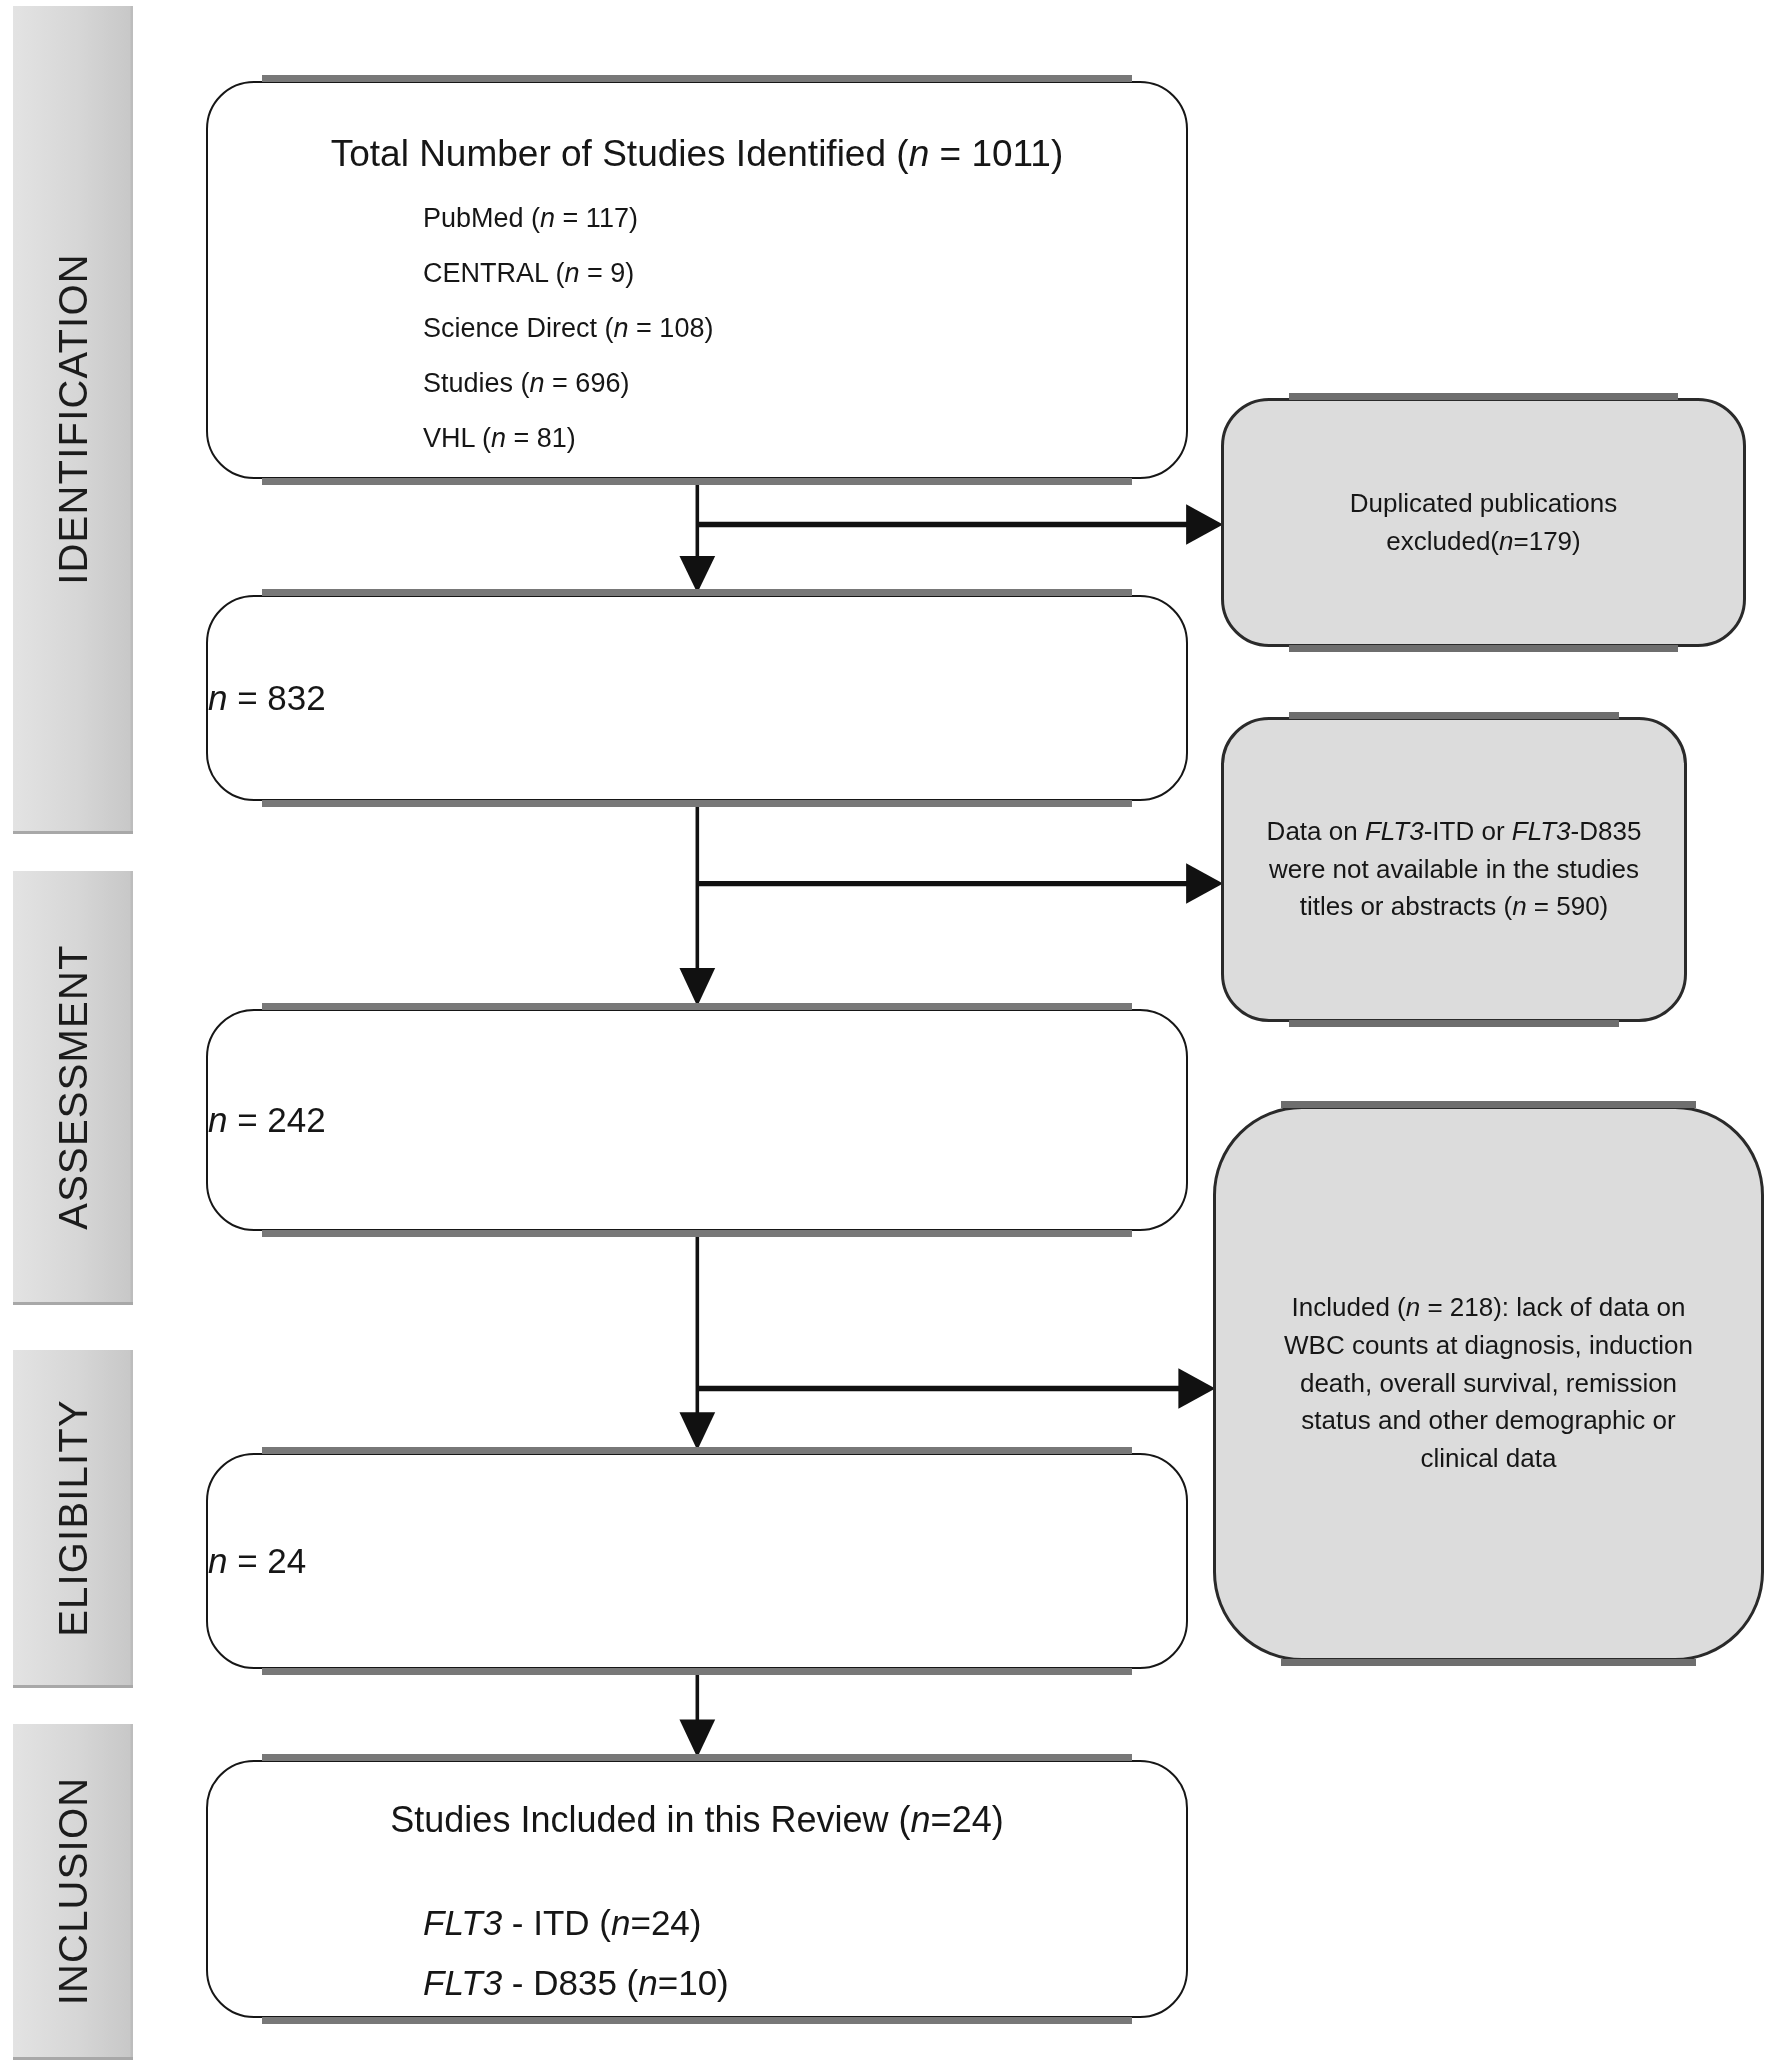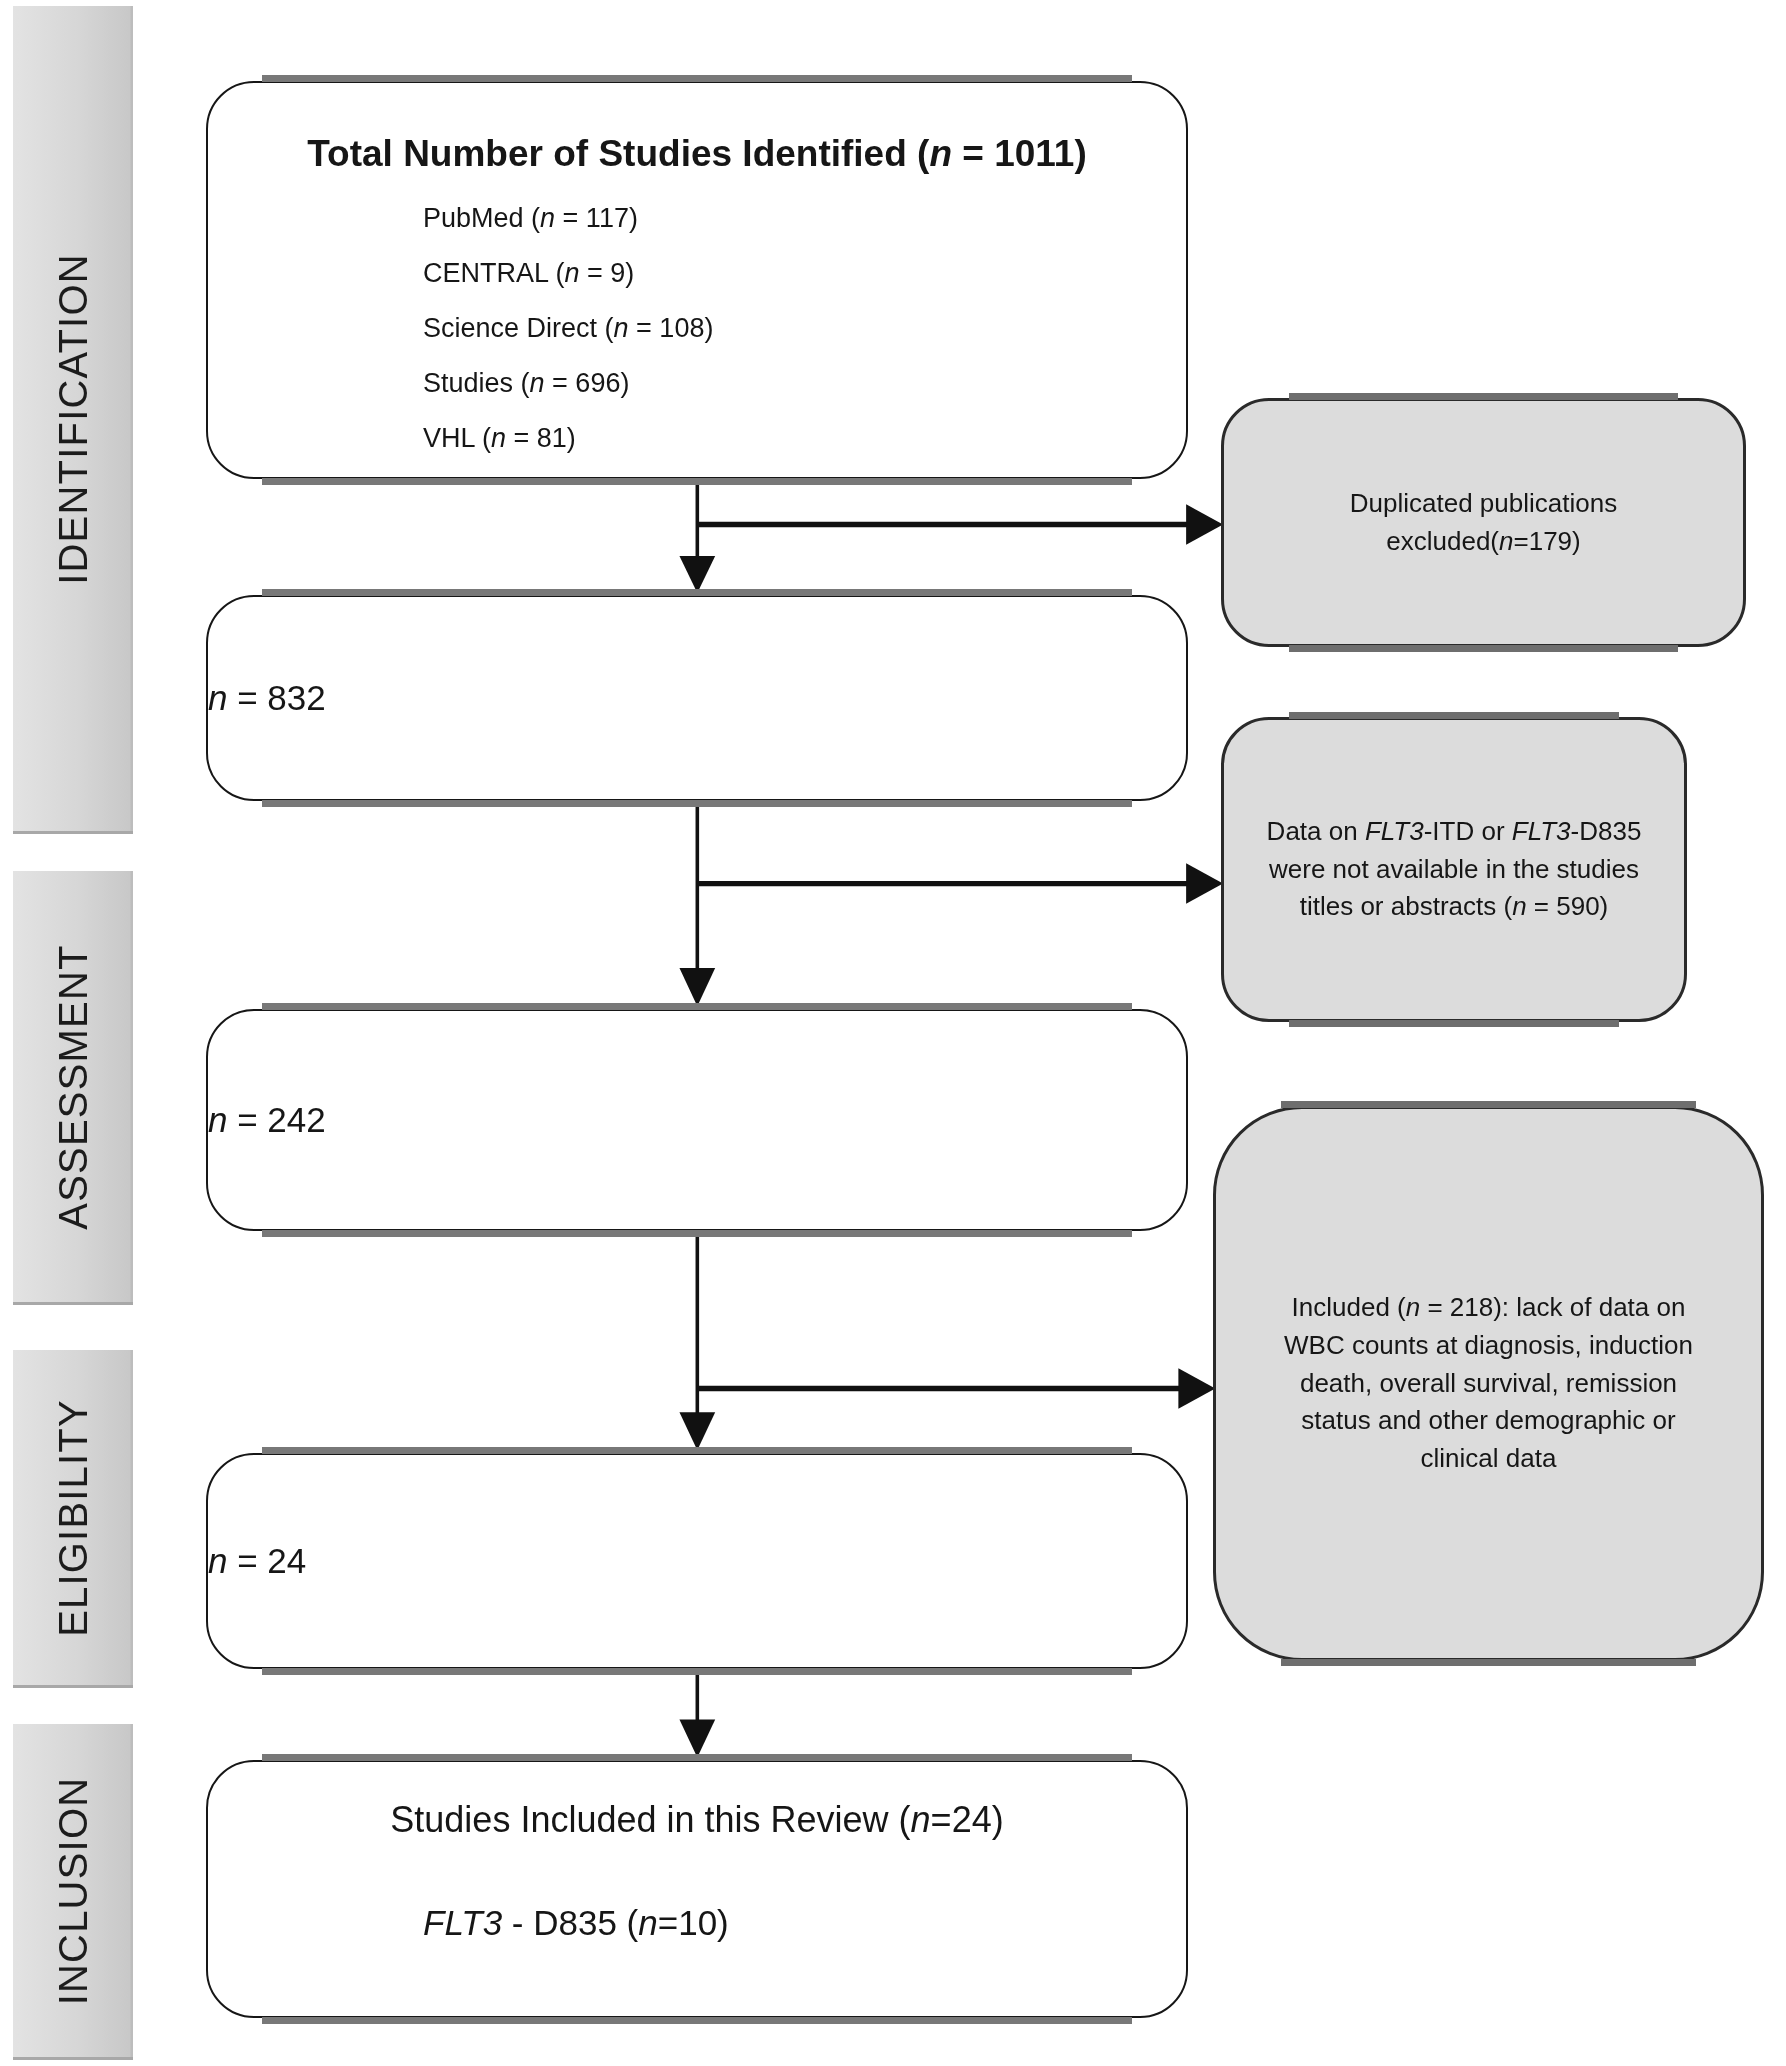--- a/index.html
+++ b/index.html
@@ -93,21 +93,21 @@
     background:#6e6e6e;
   }
   .callout::before{ top:-8.3px; }
   .callout::after{ bottom:-8.3px; }
 
   
   .identified-box{ top:81px; height:398px; padding:50px 42px 0 42px; }
   .identified-title{
     text-align:center;
     font-size:37px;
-    font-weight:bold;
+    font-weight:normal;
   }
   .source-list{
     margin:15.5px 0 0 173px;
     font-size:27px;
     line-height:55px;
   }
   .box-832{ top:595px; height:206px; }
   .box-242{ top:1009px; height:222px; }
   .box-24 { top:1453px; height:216px; }
 
@@ -210,20 +210,21 @@
     <span><i>n</i><span> = 242</span></span>
   </div>
 
   <div class="flowbox centerbox box-24">
     <span><i>n</i><span> = 24</span></span>
   </div>
 
   <div class="flowbox included-box">
     <div class="included-title"><span>Studies Included in this Review (</span><i>n</i><span>=24)</span></div>
     <div class="included-list">
+      <div><span class="gene">FLT3</span><span> - </span><span>ITD (</span><i>n</i><span>=24)</span></div>
       <div><span class="gene">FLT3</span><span> - </span><span>D835 (</span><i>n</i><span>=10)</span></div>
     </div>
   </div>
 
   <div class="callout callout-1">
     <span><span>Duplicated publications excluded(</span><i>n</i><span>=179)</span></span>
   </div>
 
   <div class="callout callout-2">
     <span><span>Data on </span><i>FLT3</i><span>-ITD or </span><i>FLT3</i><span>-D835 were not available in the studies titles or abstracts (</span><i>n</i><span> = 590)</span></span>

